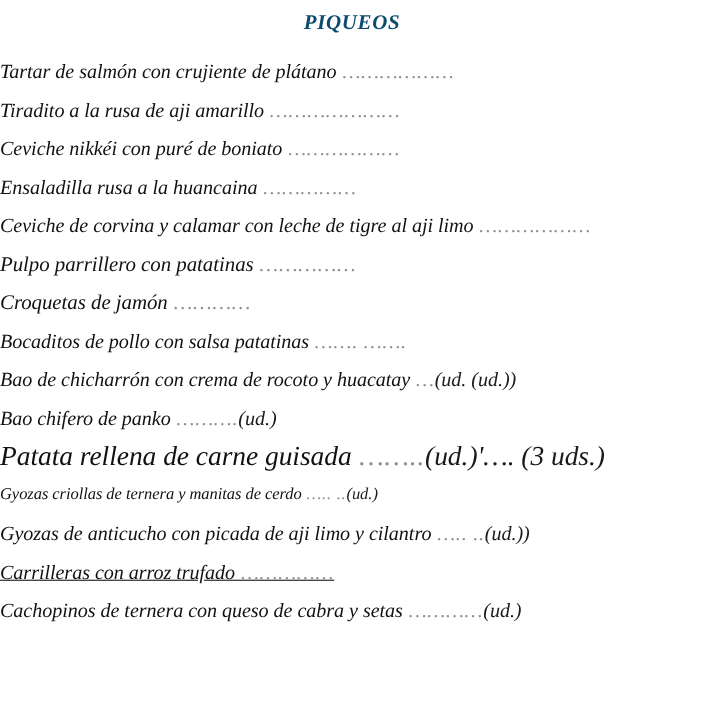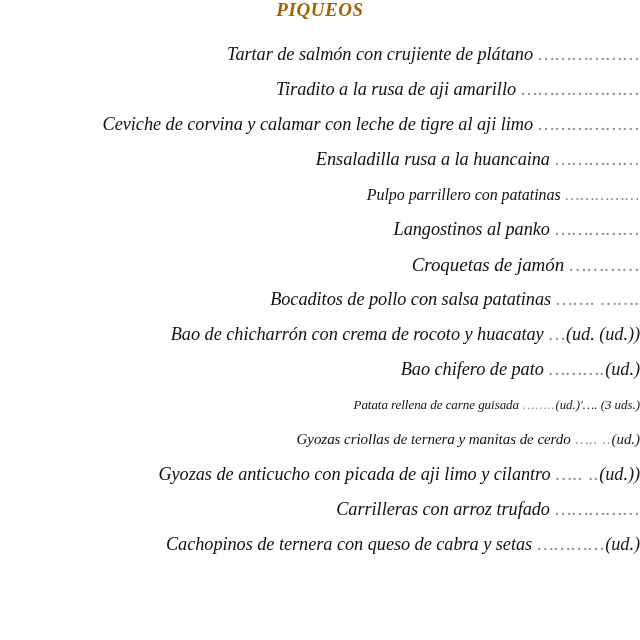--- a/index.html
+++ b/index.html
@@ -24,43 +24,43 @@
     background: #ffffff;
     box-sizing: border-box;
   }
 
   #menu-title {
     text-align: center;
     font-style: italic;
     font-weight: bold;
     font-size: 19px;
     letter-spacing: 0.6px;
-    color: #a16207;
+    color: #0c4a6e;
     margin: 0;
+    padding-top: 11px;
     line-height: 20px;
   }
 
   #menu-items {
     list-style: none;
     margin: 0;
     padding: 0;
     margin-top: 17px;
   }
 
   .menu-line {
     display: block;
-    text-align: right;
+    text-align: left;
     font-style: italic;
     font-size: 18.3px;
     line-height: 35px;
     height: 35px;
     white-space: nowrap;
     color: #1a1a1a;
     letter-spacing: -0.05px;
-    padding-left: 10px;
   }
 
   .dish-name {
     color: #111111;
   }
 
   .leader {
     color: #8e8e8e;
     letter-spacing: 0.7px;
     font-style: italic;
@@ -74,28 +74,28 @@
 </head>
 <body>
 
 <div id="menu-page">
 
   <h1 id="menu-title">PIQUEOS</h1>
 
   <ul id="menu-items">
       <li class="menu-line" style="font-size: 18.3px;"><span class="dish-name">Tartar de salmón con crujiente de plátano</span><span class="leader"> ………………</span></li>
       <li class="menu-line" style="font-size: 18.3px;"><span class="dish-name">Tiradito a la rusa de aji amarillo</span><span class="leader"> …………………</span></li>
+      <li class="menu-line" style="font-size: 18.3px;"><span class="dish-name">Ceviche nikkéi con puré de boniato</span><span class="leader"> ………………</span></li>
+      <li class="menu-line" style="font-size: 18.3px;"><span class="dish-name">Ensaladilla rusa a la huancaina</span><span class="leader"> ……………</span></li>
       <li class="menu-line" style="font-size: 18.3px;"><span class="dish-name">Ceviche de corvina y calamar con leche de tigre al aji limo</span><span class="leader"> ………………</span></li>
-      <li class="menu-line" style="font-size: 18.3px;"><span class="dish-name">Ensaladilla rusa a la huancaina</span><span class="leader"> ……………</span></li>
-      <li class="menu-line" style="font-size: 16px;"><span class="dish-name">Pulpo parrillero con patatinas</span><span class="leader"> ……………</span></li>
-      <li class="menu-line" style="font-size: 18.3px;"><span class="dish-name">Langostinos al panko</span><span class="leader"> ……………</span></li>
+      <li class="menu-line" style="font-size: 19px;"><span class="dish-name">Pulpo parrillero con patatinas</span><span class="leader"> ……………</span></li>
       <li class="menu-line" style="font-size: 19px;"><span class="dish-name">Croquetas de jamón</span><span class="leader"> …………</span></li>
       <li class="menu-line" style="font-size: 18.3px;"><span class="dish-name">Bocaditos de pollo con salsa patatinas</span><span class="leader"> ……. …….</span></li>
       <li class="menu-line" style="font-size: 18.3px;"><span class="dish-name">Bao de chicharrón con crema de rocoto y huacatay</span><span class="leader"> …</span><span class="unit-note">(ud. (ud.))</span></li>
-      <li class="menu-line" style="font-size: 18.3px;"><span class="dish-name">Bao chifero de pato</span><span class="leader"> ……….</span><span class="unit-note">(ud.)</span></li>
-      <li class="menu-line" style="font-size: 13px;"><span class="dish-name">Patata rellena de carne guisada</span><span class="leader"> ……..</span><span class="unit-note">(ud.)'…. (3 uds.)</span></li>
+      <li class="menu-line" style="font-size: 18.3px;"><span class="dish-name">Bao chifero de panko</span><span class="leader"> ……….</span><span class="unit-note">(ud.)</span></li>
+      <li class="menu-line" style="font-size: 25px;"><span class="dish-name">Patata rellena de carne guisada</span><span class="leader"> ……..</span><span class="unit-note">(ud.)'…. (3 uds.)</span></li>
       <li class="menu-line" style="font-size: 15px;"><span class="dish-name">Gyozas criollas de ternera y manitas de cerdo</span><span class="leader"> ….. ..</span><span class="unit-note">(ud.)</span></li>
       <li class="menu-line" style="font-size: 18.3px;"><span class="dish-name">Gyozas de anticucho con picada de aji limo y cilantro</span><span class="leader"> ….. ..</span><span class="unit-note">(ud.))</span></li>
-      <li class="menu-line" style="font-size: 18.3px;"><span class="dish-name">Carrilleras con arroz trufado</span><span class="leader"> ……………</span></li>
+      <li class="menu-line" style="font-size: 18.3px; text-decoration: underline;"><span class="dish-name">Carrilleras con arroz trufado</span><span class="leader"> ……………</span></li>
       <li class="menu-line" style="font-size: 18.3px;"><span class="dish-name">Cachopinos de ternera con queso de cabra y setas</span><span class="leader"> …………</span><span class="unit-note">(ud.)</span></li>
     </ul>
 
 </div>
 
 </body></html>

